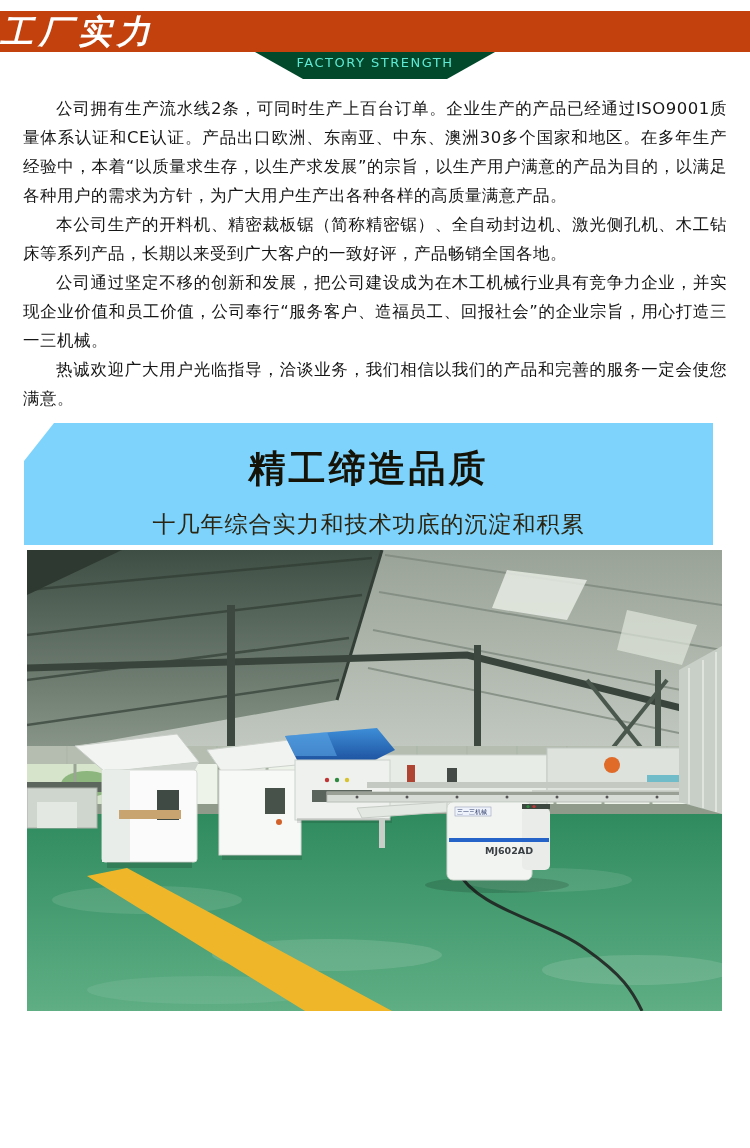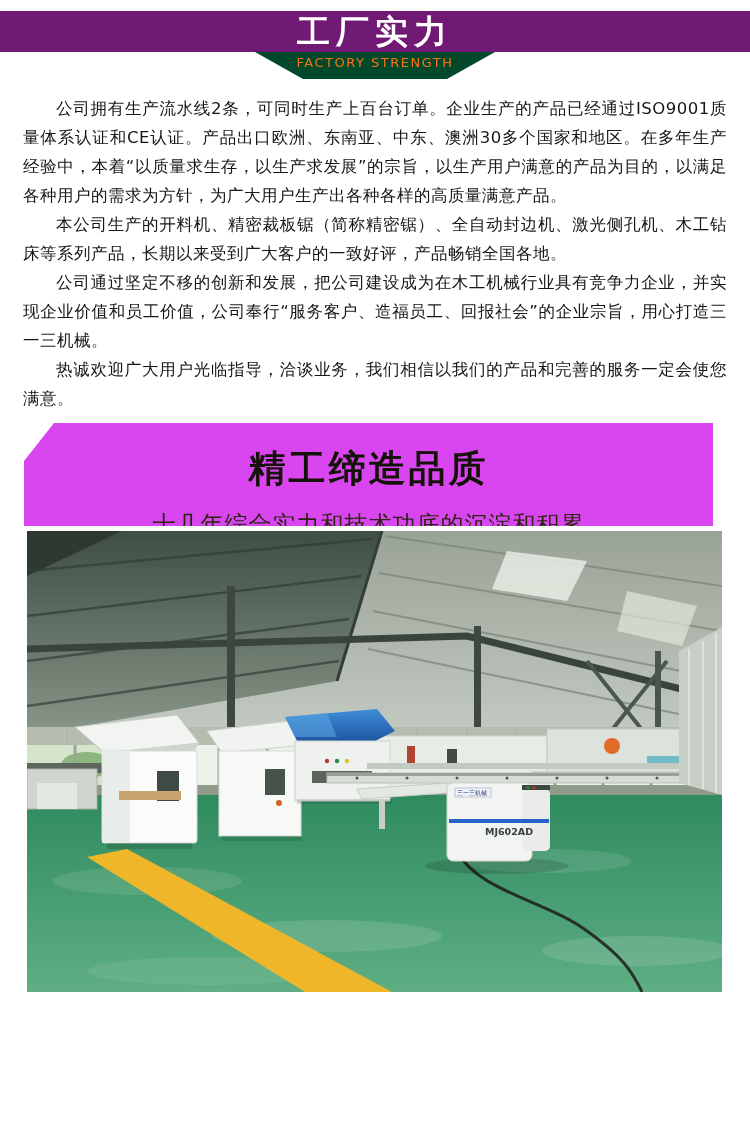--- a/index.html
+++ b/index.html
@@ -10,43 +10,43 @@
     background: #ffffff;
     font-family: "DejaVu Sans", "Liberation Sans", sans-serif;
     color: #1a1a1a;
     overflow: hidden;
   }
 
   
   .header { margin-top: 11px; position: relative; }
   .header-bar {
     height: 41px;
-    background: #701a75;
+    background: #c2410c;
     display: flex;
     align-items: center;
-    justify-content: center;
+    font-style: italic;
   }
   .header-title {
     color: #ffffff;
     font-size: 33px;
     font-weight: bold;
     letter-spacing: 6px;
     line-height: 41px;
     white-space: nowrap;
   }
   .header-trapezoid {
     width: 240px;
     height: 27px;
     margin: 0 auto;
     background: #02492b;
     clip-path: polygon(0 0, 100% 0, 80% 100%, 20% 100%);
     text-align: center;
   }
   .header-subtitle {
-    color: #f97316;
+    color: #5eead4;
     font-size: 13px;
     letter-spacing: 1.5px;
     line-height: 18px;
     display: inline-block;
     padding-top: 1px;
   }
 
   
   .about {
     margin: 15px 23px 0 23px;
@@ -54,22 +54,22 @@
     letter-spacing: 0.5px;
     line-height: 29px;
     text-align: justify;
     color: #161616;
   }
   .about p { margin: 0; text-indent: 2em; }
 
   
   .quality-banner {
     margin: 10px 37px 0 24px;
-    height: 103px;
-    background: #d946ef;
+    height: 122px;
+    background: #7dd3fc;
     clip-path: polygon(30px 0, 100% 0, 100% 100%, 0 100%, 0 38px);
     text-align: center;
     overflow: hidden;
   }
   .quality-title {
     margin-top: 21px;
     font-size: 37px;
     font-weight: bold;
     letter-spacing: 3px;
     color: #151208;

